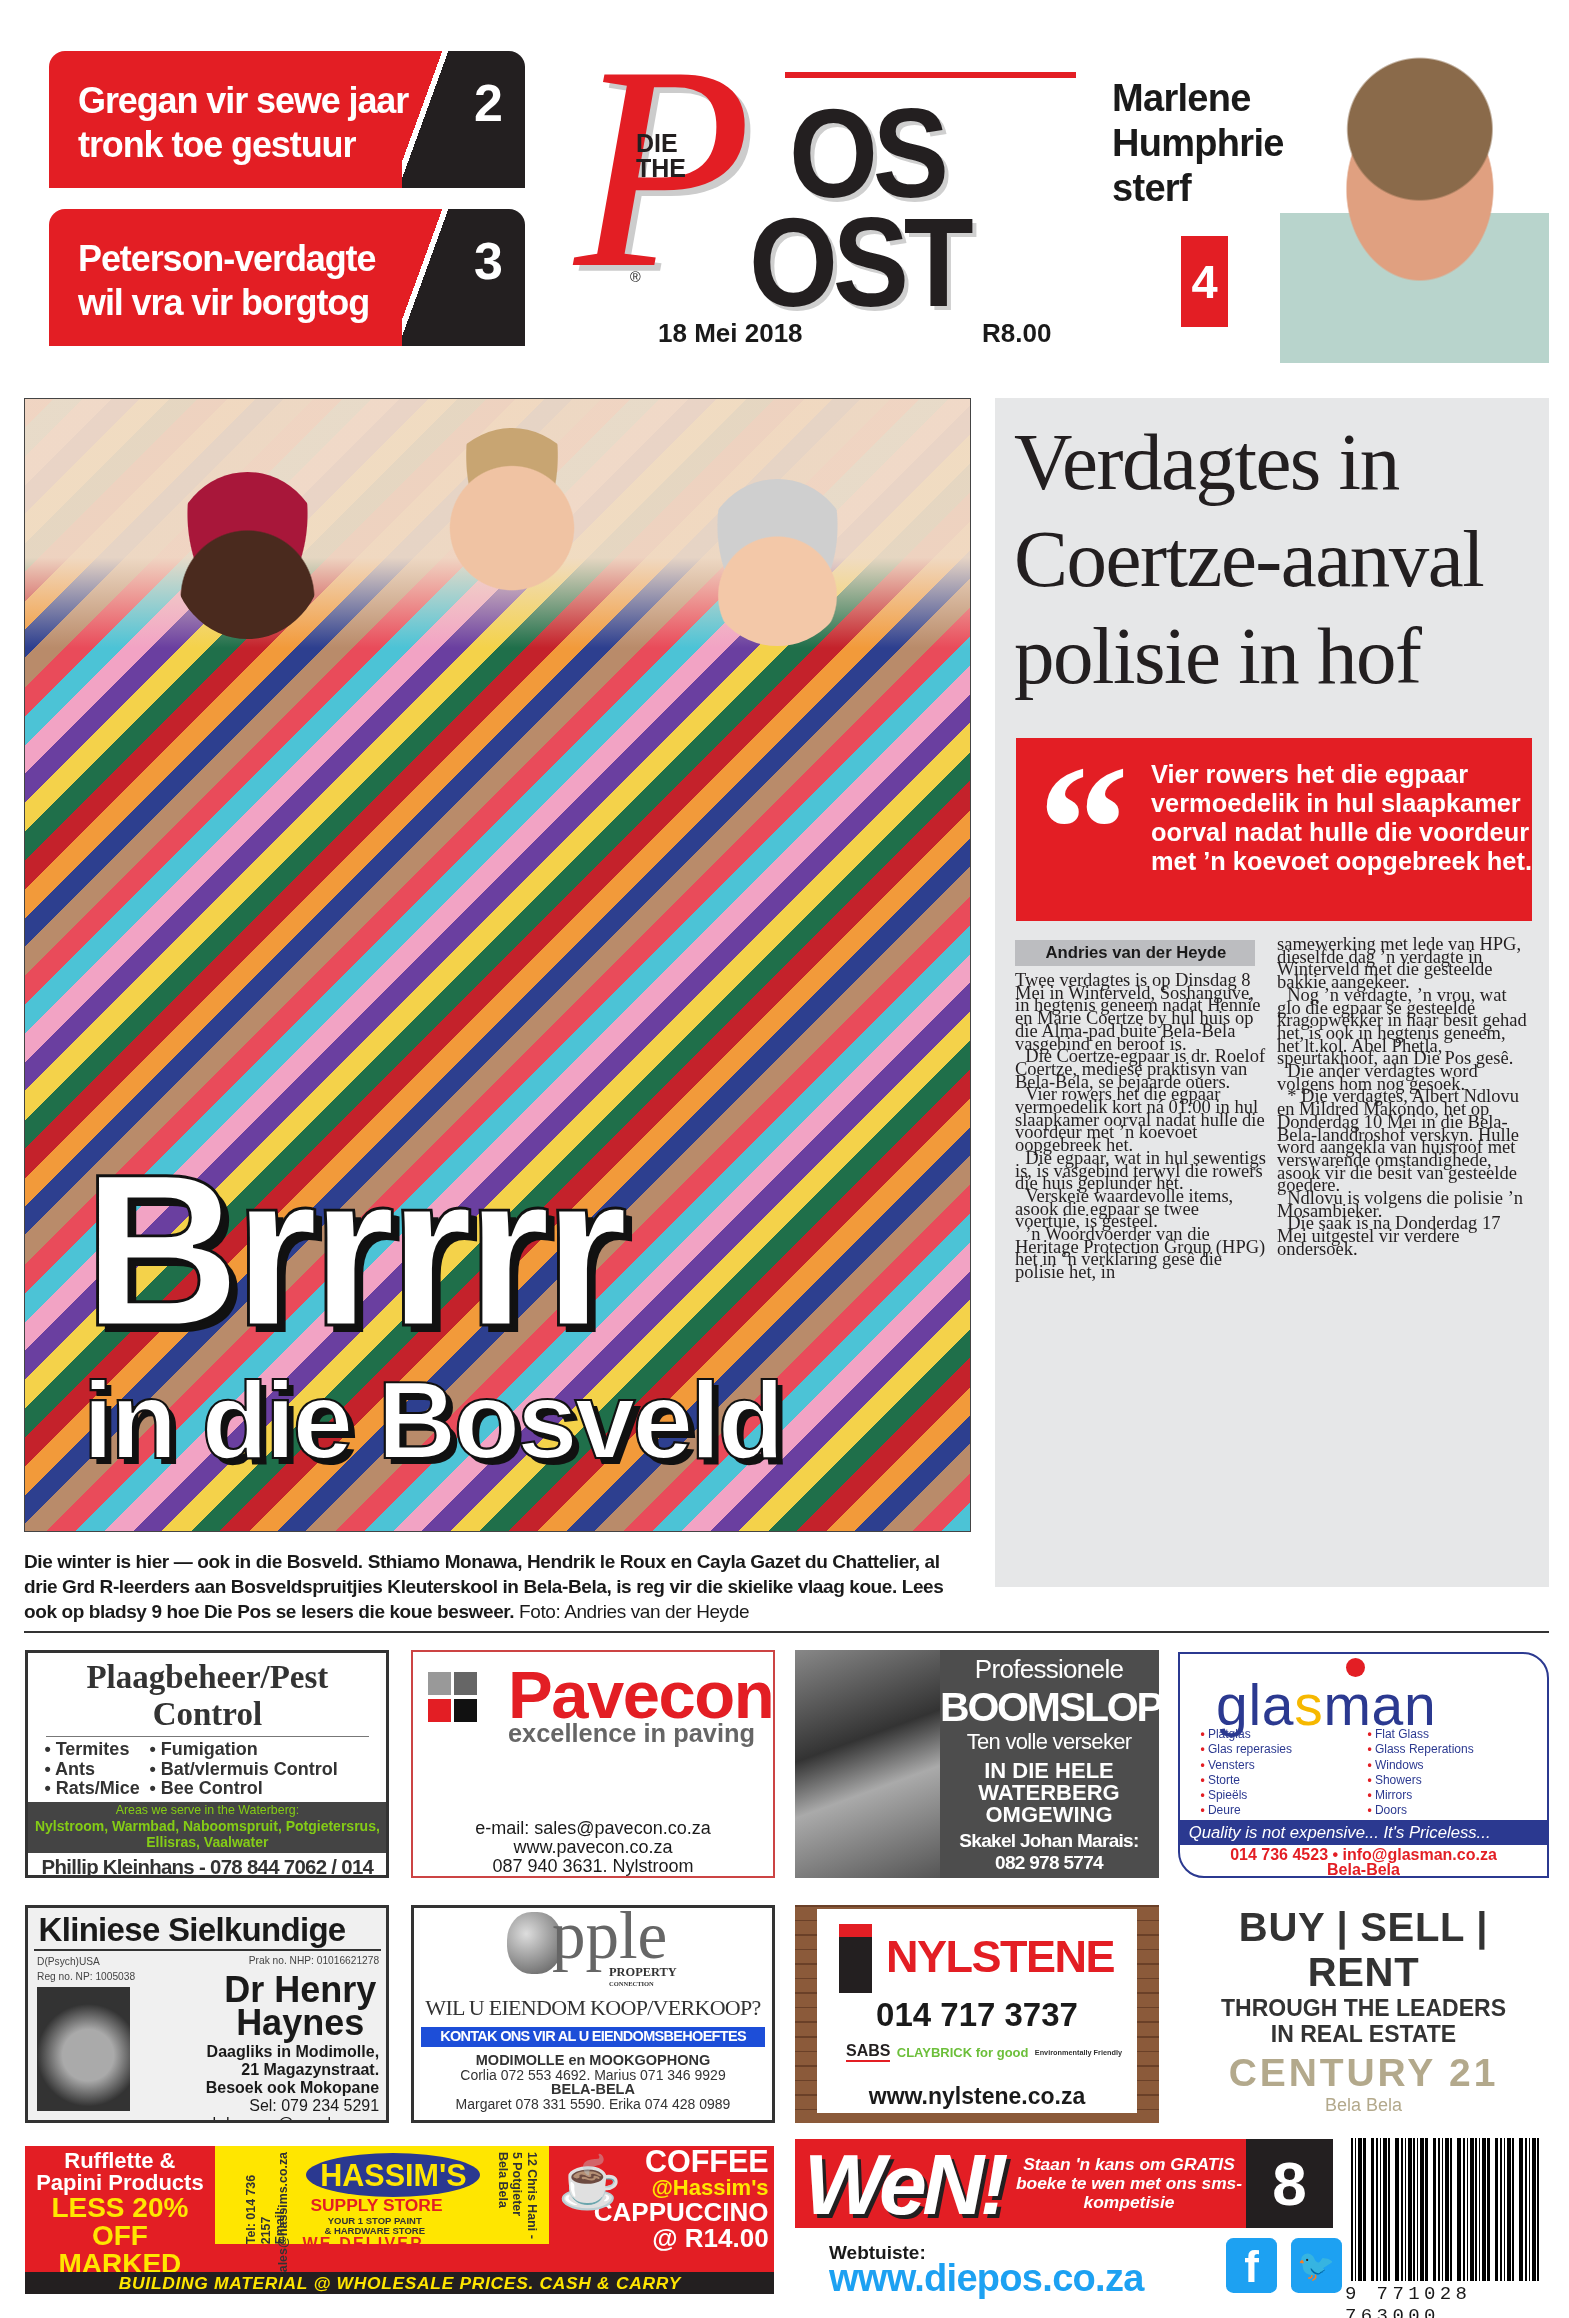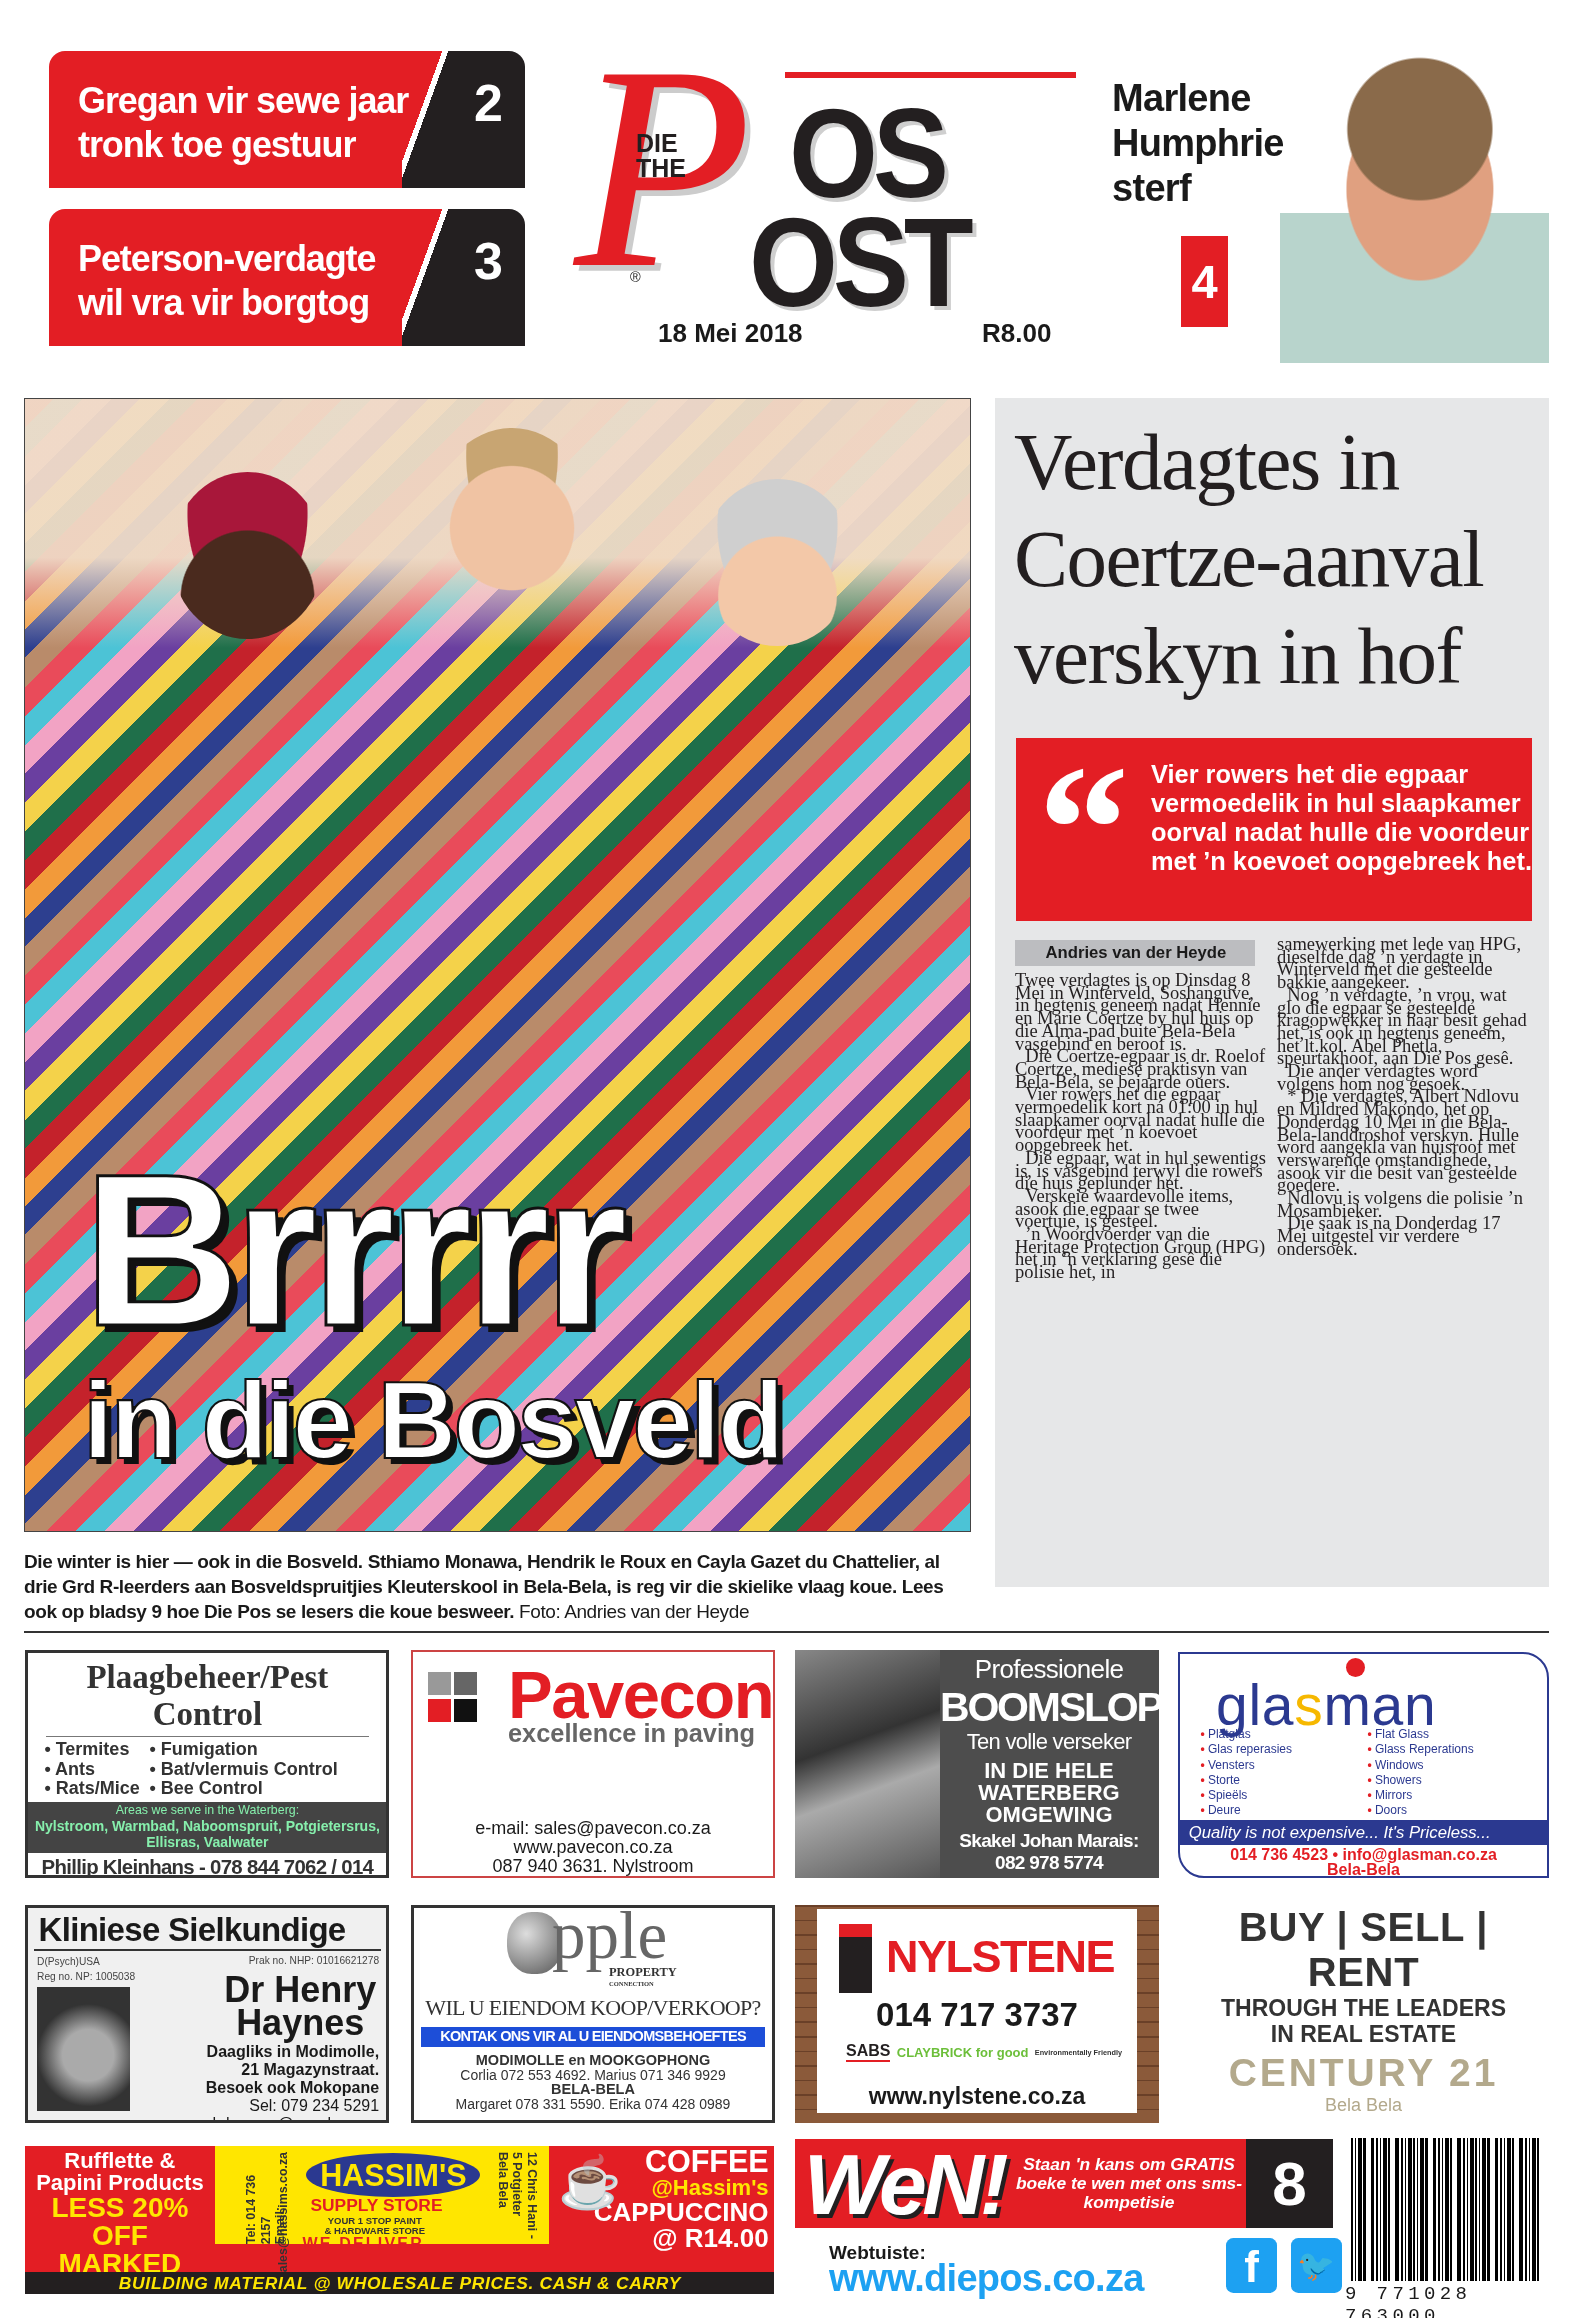--- a/index.html
+++ b/index.html
@@ -55,21 +55,21 @@
 .col p.ind{text-indent:10.2px}
 
 .divider{left:24px;top:1631px;width:1525px;height:2.2px;background:#333}
 
 
 .ad{position:absolute;overflow:hidden}
 .pest{left:25.4px;top:1650px;width:364px;height:228px;border:3.6px solid #333;background:#fff}
 .pest .t{font-family:"Liberation Serif",serif;font-size:33px;text-align:center;margin-top:5.8px;font-weight:700;color:#333}
 .pest .hr{height:1.5px;background:#777;margin:2.9px 17.4px}
 .pest .items{display:grid;grid-template-columns:105px 1fr;padding:0 16px;font-size:18px;font-weight:700;line-height:19.6px;color:#333}
-.pest .areas{background:#444;color:#86efac;text-align:center;font-size:12.4px;line-height:15.3px;padding:1.5px 0;margin-top:2.9px}
+.pest .areas{background:#444;color:#84cc16;text-align:center;font-size:12.4px;line-height:15.3px;padding:1.5px 0;margin-top:2.9px}
 .pest .areas b{font-size:14px}
 .pest .ph{font-size:20.4px;font-weight:700;text-align:center;margin-top:2.9px;letter-spacing:-0.7px;color:#333}
 
 .pave{left:411px;top:1650px;width:364px;height:228px;border:2.2px solid #c44;background:#fff}
 .pave .sq{position:absolute;width:23px;height:23px}
 .pave .name{position:absolute;left:95px;top:3.6px;font-size:67px;font-weight:700;color:#e31e24;letter-spacing:-1.5px}
 .pave .tag{position:absolute;left:95px;top:67px;font-size:25.4px;color:#666;font-weight:700}
 .pave .mf{position:absolute;left:0;right:0;top:102px;text-align:center;font-size:29px;font-weight:700;line-height:30.5px;letter-spacing:-0.7px}
 .pave .ct{position:absolute;left:0;right:0;top:167px;text-align:center;font-size:18px;line-height:19px}
 
@@ -203,21 +203,21 @@
 </div>
 <div class="abs caption">
   <span>Die winter is hier — ook in die Bosveld. Sthiamo Monawa, Hendrik le Roux en Cayla Gazet du Chattelier, al drie Grd R-leerders aan Bosveldspruitjies Kleuterskool in Bela-Bela, is reg vir die skielike vlaag koue. Lees ook op bladsy 9 hoe Die Pos se lesers die koue besweer.</span>
   <span class="credit">Foto: Andries van der Heyde</span>
 </div>
 
 <div class="abs story"></div>
 <div class="abs headline">
   <div>Verdagtes in</div>
   <div>Coertze-aanval</div>
-  <div>verskyn in hof</div>
+  <div>polisie in hof</div>
 </div>
 <div class="abs quote">
   <div class="qm">“</div>
   <div class="qt">Vier rowers het die egpaar vermoedelik in hul slaapkamer oorval nadat hulle die voordeur met ’n koevoet oopgebreek het.</div>
 </div>
 <div class="abs byline">Andries van der Heyde</div>
 <div class="abs col col1">
   <p>Twee verdagtes is op Dinsdag 8 Mei in Winterveld, Soshanguve, in hegtenis geneem nadat Hennie en Marie Coertze by hul huis op die Alma-pad buite Bela-Bela vasgebind en beroof is.</p>
     <p class="ind">Die Coertze-egpaar is dr. Roelof Coertze, mediese praktisyn van Bela-Bela, se bejaarde ouers.</p>
     <p class="ind">Vier rowers het die egpaar vermoedelik kort ná 01:00 in hul slaapkamer oorval nadat hulle die voordeur met ’n koevoet oopgebreek het.</p>

